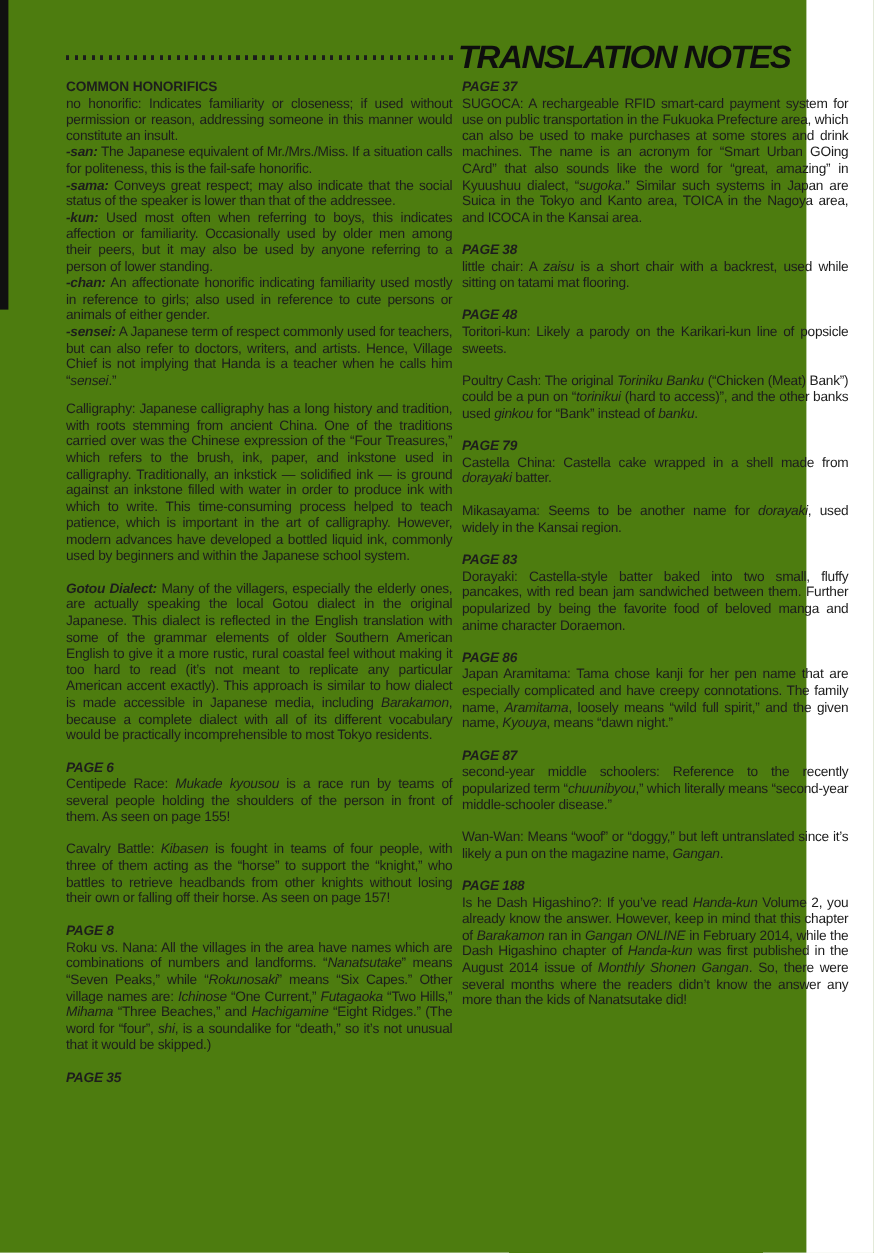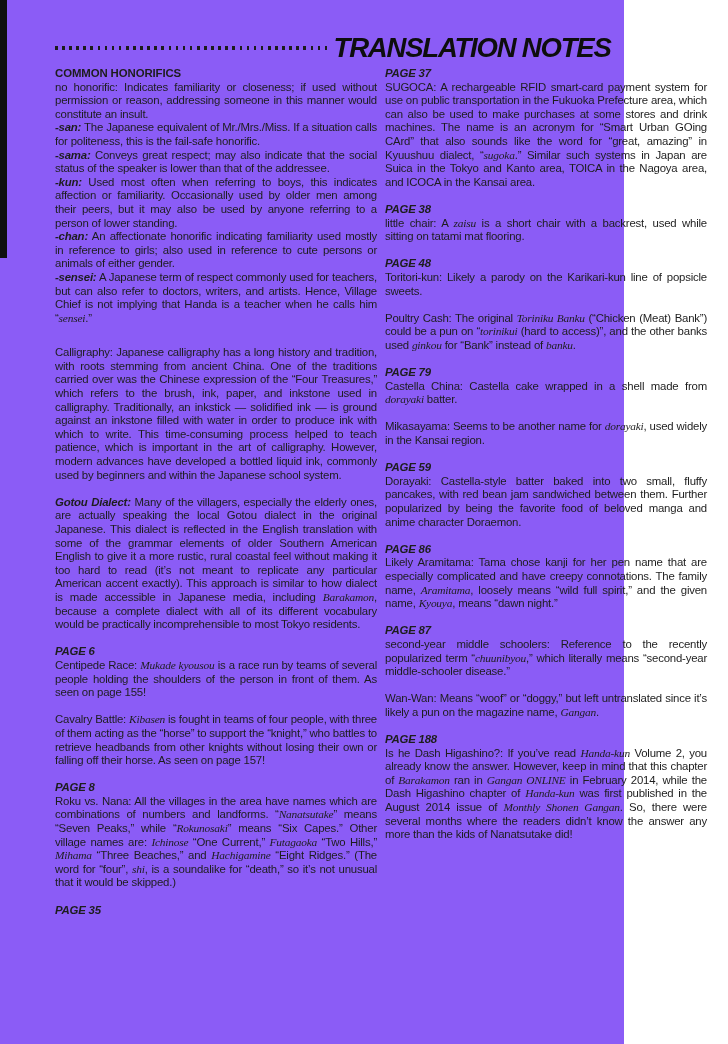--- a/index.html
+++ b/index.html
@@ -4,22 +4,22 @@
 <style>
   html, body {
     margin: 0; padding: 0;
     width: 728px; height: 1044px;
     background: #ffffff;
     overflow: hidden;
     font-family: "Liberation Sans", sans-serif;
   }
   .page {
     position: relative;
-    width: 624px; height: 1044px;
-    background: #8b5cf6;
+    width: 672px; height: 1044px;
+    background: #4d7c0f;
     color: #1d1d1d;
   }
   .spine-bar {
     position: absolute;
     left: 0; top: 0;
     width: 7px; height: 258px;
     background: #101010;
   }
   .header-row {
     position: absolute;
@@ -54,31 +54,31 @@
   .col {
     width: 322px;
     font-size: 11.4px;
     line-height: 13.6px;
     letter-spacing: -0.2px;
     text-align: justify;
     color: #1d1d1d;
   }
   .para { margin: 0 0 13.6px 0; }
   .block.tight .para { margin: 0; }
-  .block.tight { margin-bottom: 21px; }
+  .block.tight { margin-bottom: 10px; }
   .caps-heading {
     font-weight: 700;
     letter-spacing: -0.1px;
   }
   .page-label {
     font-weight: 700;
     font-style: italic;
   }
   .rb  { font-weight: 400; }
-  .ri  { font-style: italic; font-family: Liberation Serif, serif; }
+  .ri  { font-style: italic; }
   .rbi { font-weight: 700; font-style: italic; }
 </style>
 </head>
 <body>
 
 <div class="page">
   <div class="spine-bar"></div>
 
   <div class="header-row">
     <div class="dotted-line"></div>
@@ -130,26 +130,26 @@
           <div class="page-label">PAGE 48</div>
           <p class="para"><span class="rb">Toritori-kun:</span><span> Likely a parody on the Karikari-kun line of popsicle sweets.</span></p>
           <p class="para"><span class="rb">Poultry Cash:</span><span> The original </span><span class="ri">Toriniku Banku</span><span> (“Chicken (Meat) Bank”) could be a pun on “</span><span class="ri">torinikui</span><span> (hard to access)”, and the other banks used </span><span class="ri">ginkou</span><span> for “Bank” instead of </span><span class="ri">banku</span><span>.</span></p>
         </div>
         <div class="block">
           <div class="page-label">PAGE 79</div>
           <p class="para"><span class="rb">Castella China:</span><span> Castella cake wrapped in a shell made from </span><span class="ri">dorayaki</span><span> batter.</span></p>
           <p class="para"><span class="rb">Mikasayama:</span><span> Seems to be another name for </span><span class="ri">dorayaki</span><span>, used widely in the Kansai region.</span></p>
         </div>
         <div class="block">
-          <div class="page-label">PAGE 59</div>
+          <div class="page-label">PAGE 83</div>
           <p class="para"><span class="rb">Dorayaki:</span><span> Castella-style batter baked into two small, fluffy pancakes, with red bean jam sandwiched between them. Further popularized by being the favorite food of beloved manga and anime character Doraemon.</span></p>
         </div>
         <div class="block">
           <div class="page-label">PAGE 86</div>
-          <p class="para"><span class="rb">Likely Aramitama:</span><span> Tama chose kanji for her pen name that are especially complicated and have creepy connotations. The family name, </span><span class="ri">Aramitama</span><span>, loosely means “wild full spirit,” and the given name, </span><span class="ri">Kyouya</span><span>, means “dawn night.”</span></p>
+          <p class="para"><span class="rb">Japan Aramitama:</span><span> Tama chose kanji for her pen name that are especially complicated and have creepy connotations. The family name, </span><span class="ri">Aramitama</span><span>, loosely means “wild full spirit,” and the given name, </span><span class="ri">Kyouya</span><span>, means “dawn night.”</span></p>
         </div>
         <div class="block">
           <div class="page-label">PAGE 87</div>
           <p class="para"><span class="rb">second-year middle schoolers:</span><span> Reference to the recently popularized term “</span><span class="ri">chuunibyou</span><span>,” which literally means “second-year middle-schooler disease.”</span></p>
           <p class="para"><span class="rb">Wan-Wan:</span><span> Means “woof” or “doggy,” but left untranslated since it’s likely a pun on the magazine name, </span><span class="ri">Gangan</span><span>.</span></p>
         </div>
         <div class="block">
           <div class="page-label">PAGE 188</div>
           <p class="para"><span class="rb">Is he Dash Higashino?:</span><span> If you’ve read </span><span class="ri">Handa-kun</span><span> Volume 2, you already know the answer. However, keep in mind that this chapter of </span><span class="ri">Barakamon</span><span> ran in </span><span class="ri">Gangan ONLINE</span><span> in February 2014, while the Dash Higashino chapter of </span><span class="ri">Handa-kun</span><span> was first published in the August 2014 issue of </span><span class="ri">Monthly Shonen Gangan</span><span>. So, there were several months where the readers didn’t know the answer any more than the kids of Nanatsutake did!</span></p>
         </div>

